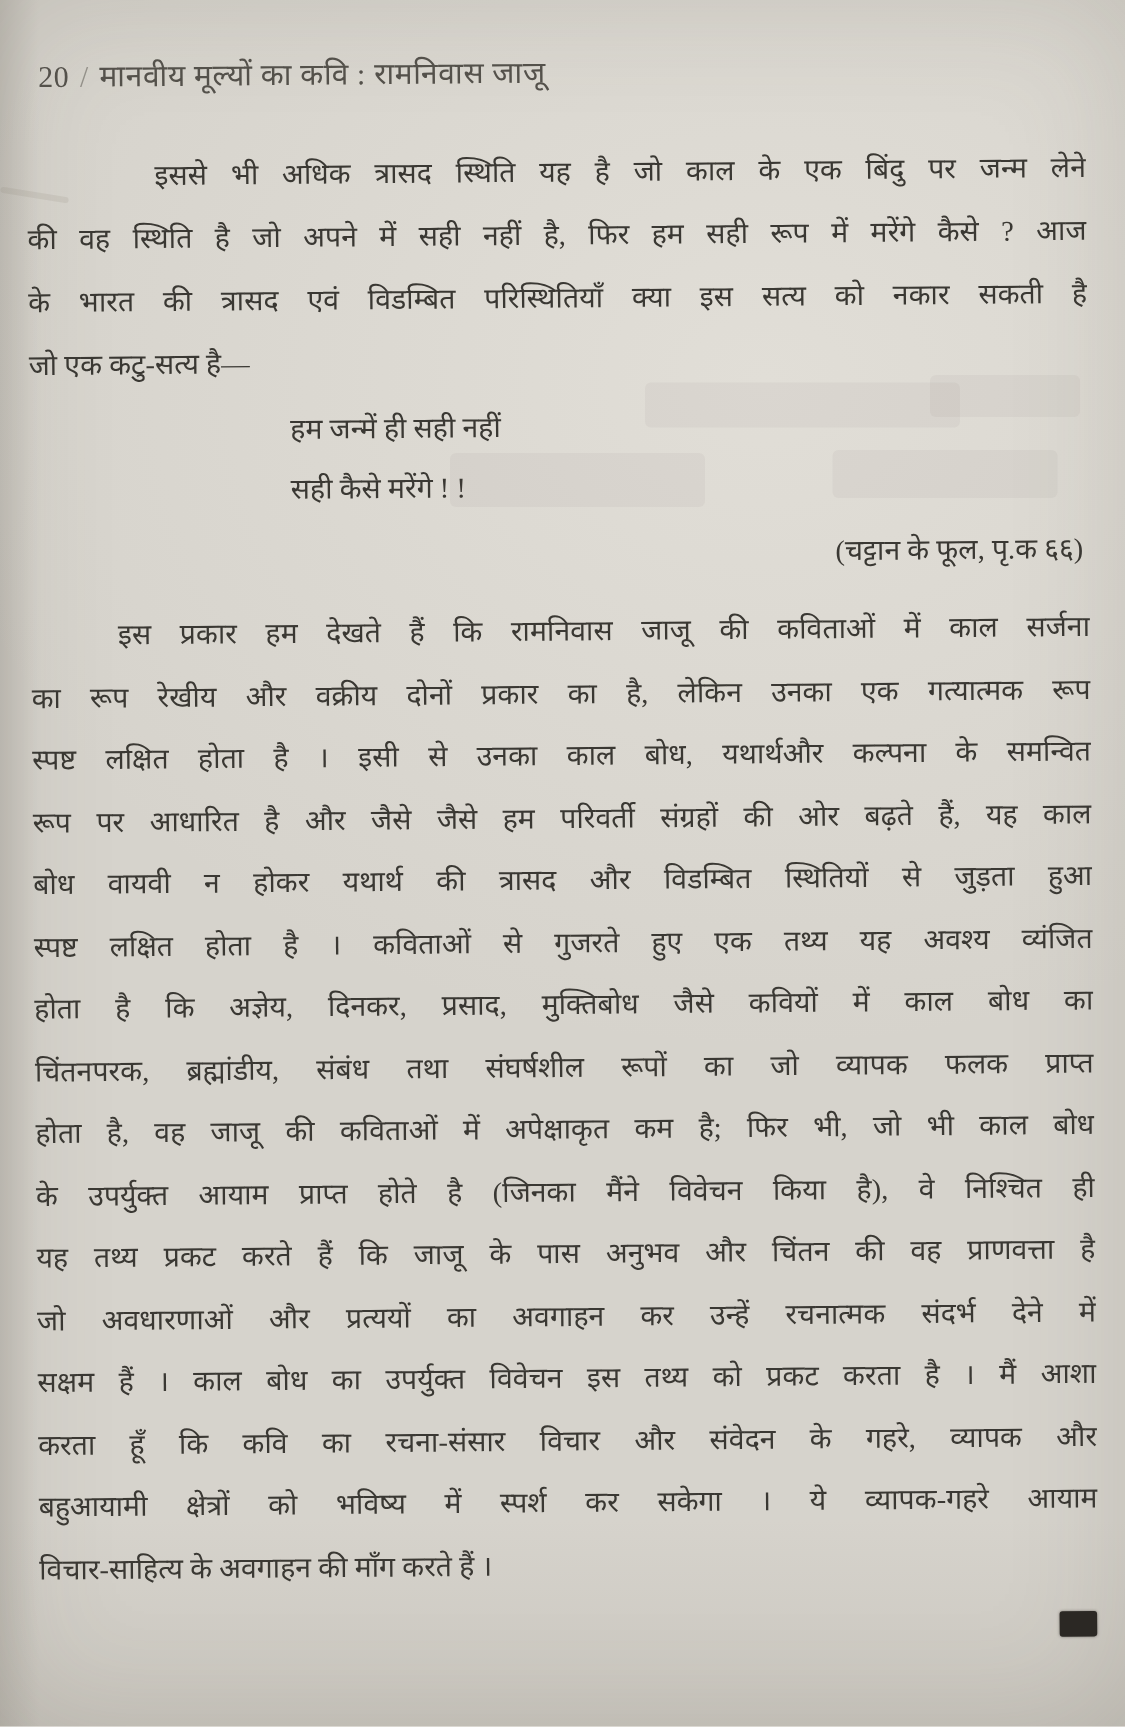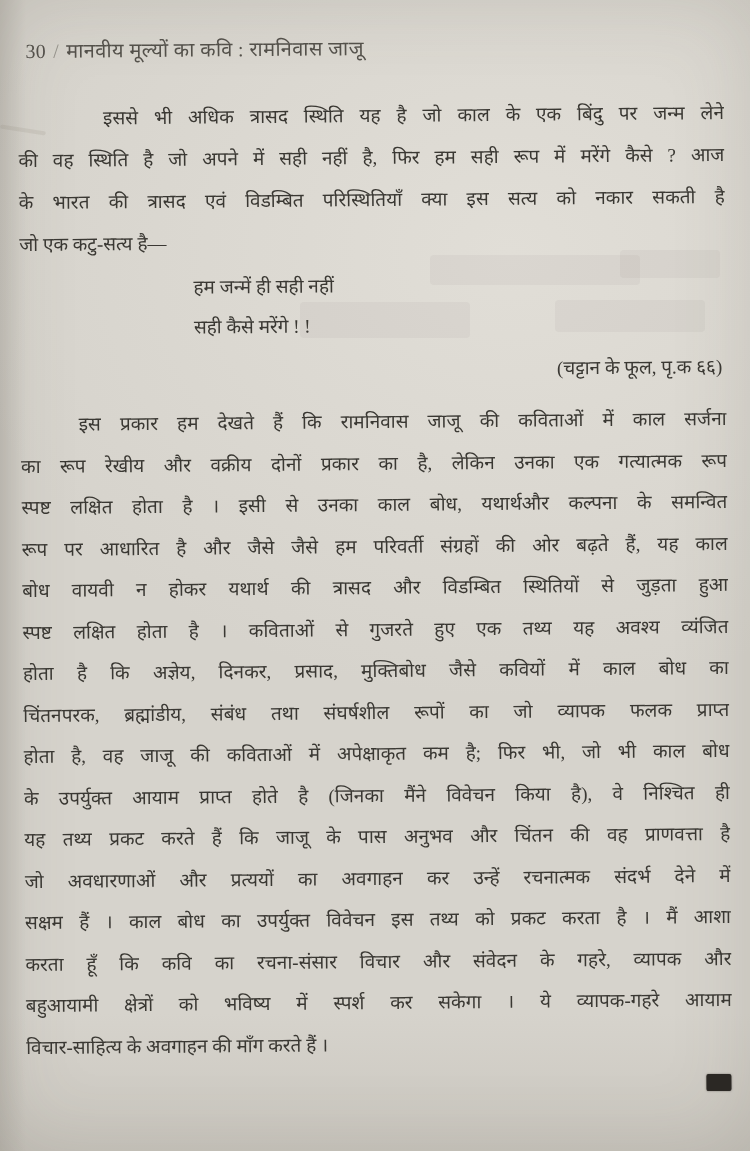--- a/index.html
+++ b/index.html
@@ -51,21 +51,21 @@
     background:rgba(120,112,100,0.12);transform:rotate(9deg);border-radius:2px;pointer-events:none;
   }
 </style>
 </head>
 <body>
 
 <div class="page">
   <div class="tilt">
 
     <div class="header">
-      <span>30</span><span class="sep">/</span><span>मानवीय मूल्यों का कवि : रामनिवास जाजू</span>
+      <span>20</span><span class="sep">/</span><span>मानवीय मूल्यों का कवि : रामनिवास जाजू</span>
     </div>
 
     <div class="para" id="para1">
       <div class="line indent1">इससे भी अधिक त्रासद स्थिति यह है जो काल के एक बिंदु पर जन्म लेने</div>
       <div class="line">की वह स्थिति है जो अपने में सही नहीं है, फिर हम सही रूप में मरेंगे कैसे ? आज</div>
       <div class="line">के भारत की त्रासद एवं विडम्बित परिस्थितियाँ क्या इस सत्य को नकार सकती है</div>
       <div class="line lastline">जो एक कटु-सत्य है—</div>
     </div>
 
     <div id="verse">

